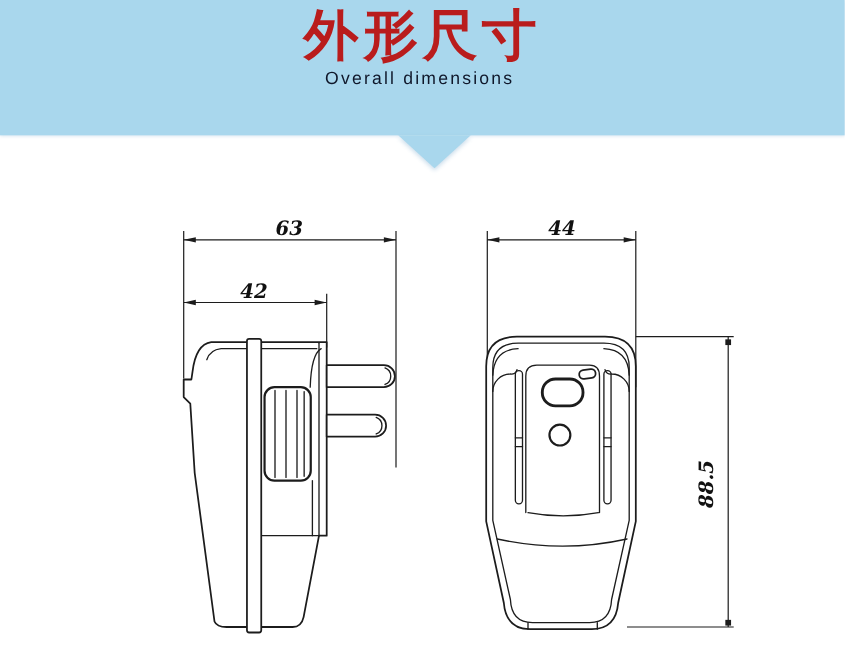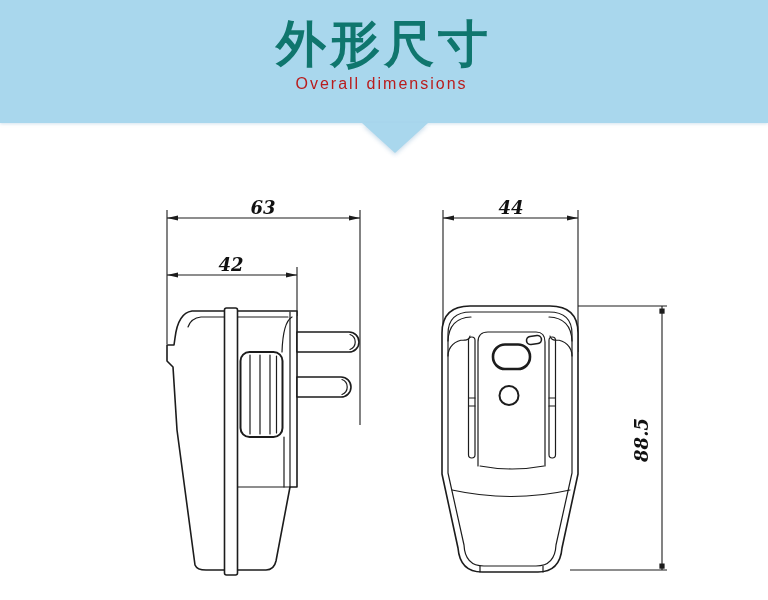--- a/index.html
+++ b/index.html
@@ -11,33 +11,33 @@
   }
   .page{position:absolute;inset:0;width:768px;height:600px;}
   
   .header-band{
     position:absolute;left:0;top:0;width:768px;height:123px;
     background:#a9d7ed;
     box-shadow:0 1px 3px rgba(130,175,205,.35);
     z-index:2;
   }
   .page-title{
-    margin:0;padding-top:16px;
+    margin:0;padding-top:4px;
     text-align:center;
     font-size:50px;line-height:56px;
     font-weight:bold;letter-spacing:4px;
-    color:#0f766e;
+    color:#b91c1c;
     font-family:"DejaVu Sans","Liberation Sans",sans-serif;
   }
   .page-subtitle{
     margin:2px 5px 0 0;
     text-align:center;
     font-size:16px;line-height:20px;
     letter-spacing:2px;
-    color:#b91c1c;
+    color:#0f172a;
   }
   .chevron-down{
     position:absolute;left:362px;top:123px;
     width:0;height:0;
     border-left:33px solid transparent;
     border-right:33px solid transparent;
     border-top:30px solid #a9d7ed;
     filter:drop-shadow(0 2px 2px rgba(140,180,210,.45));
     z-index:2;
   }

